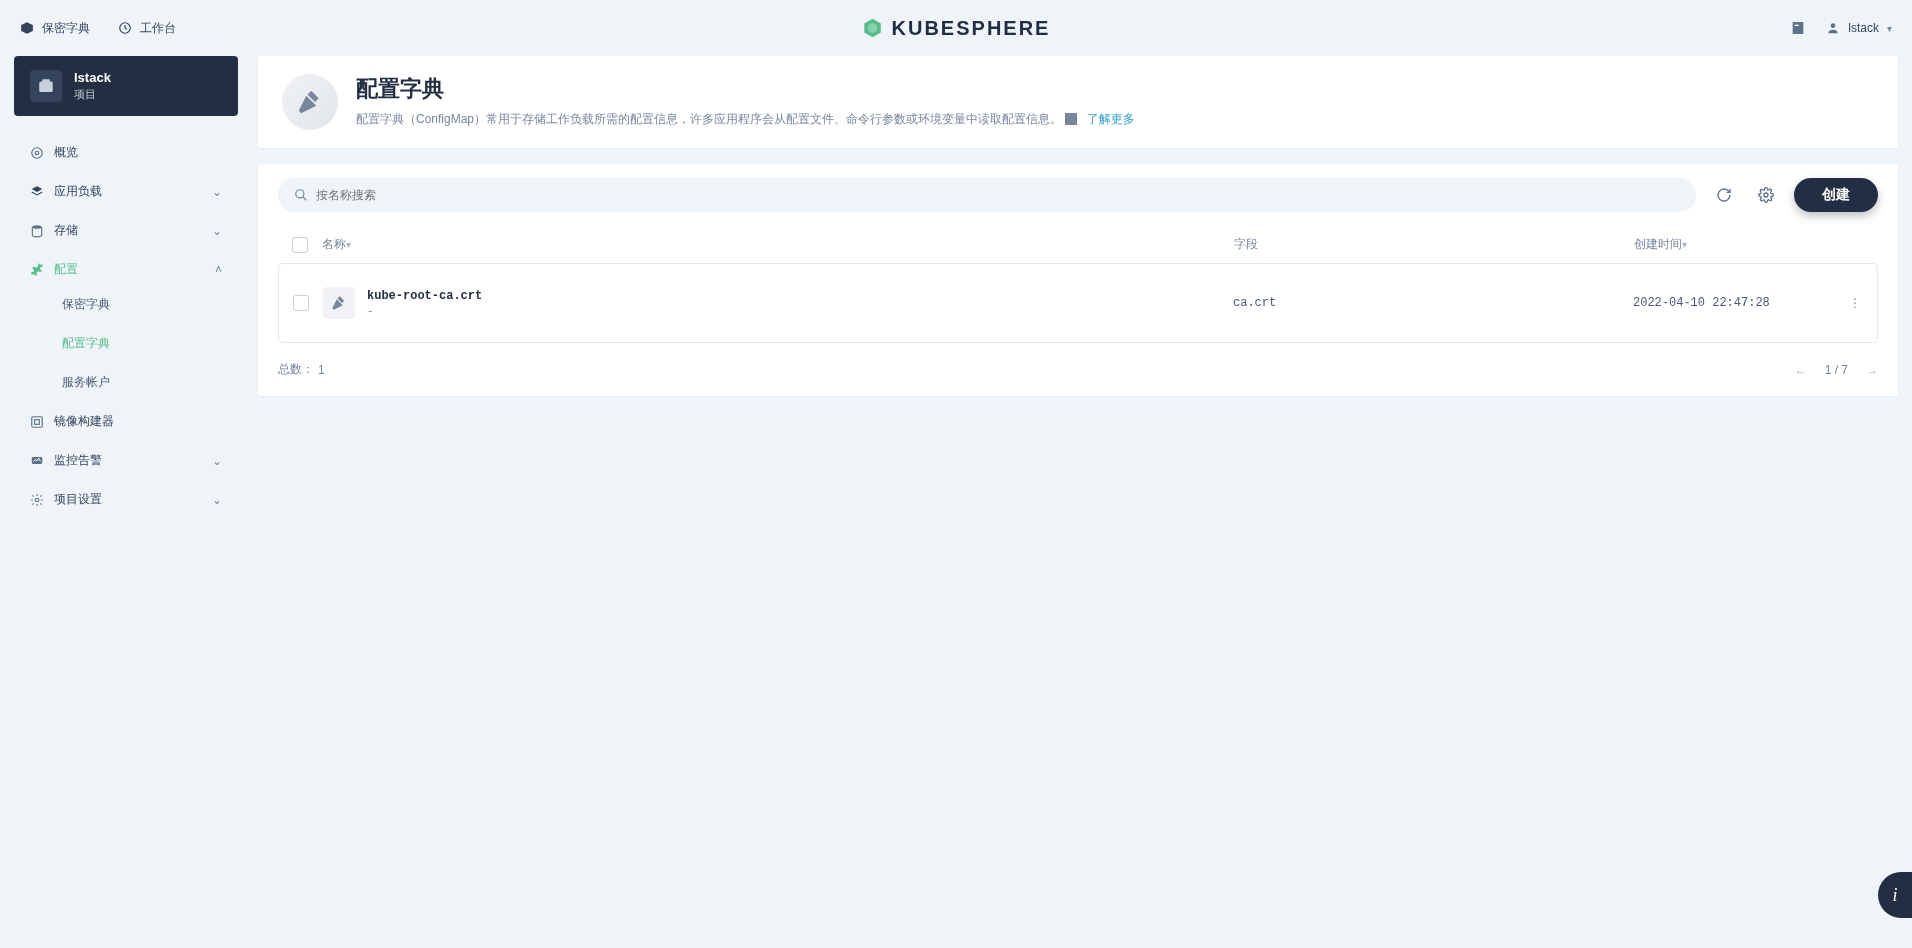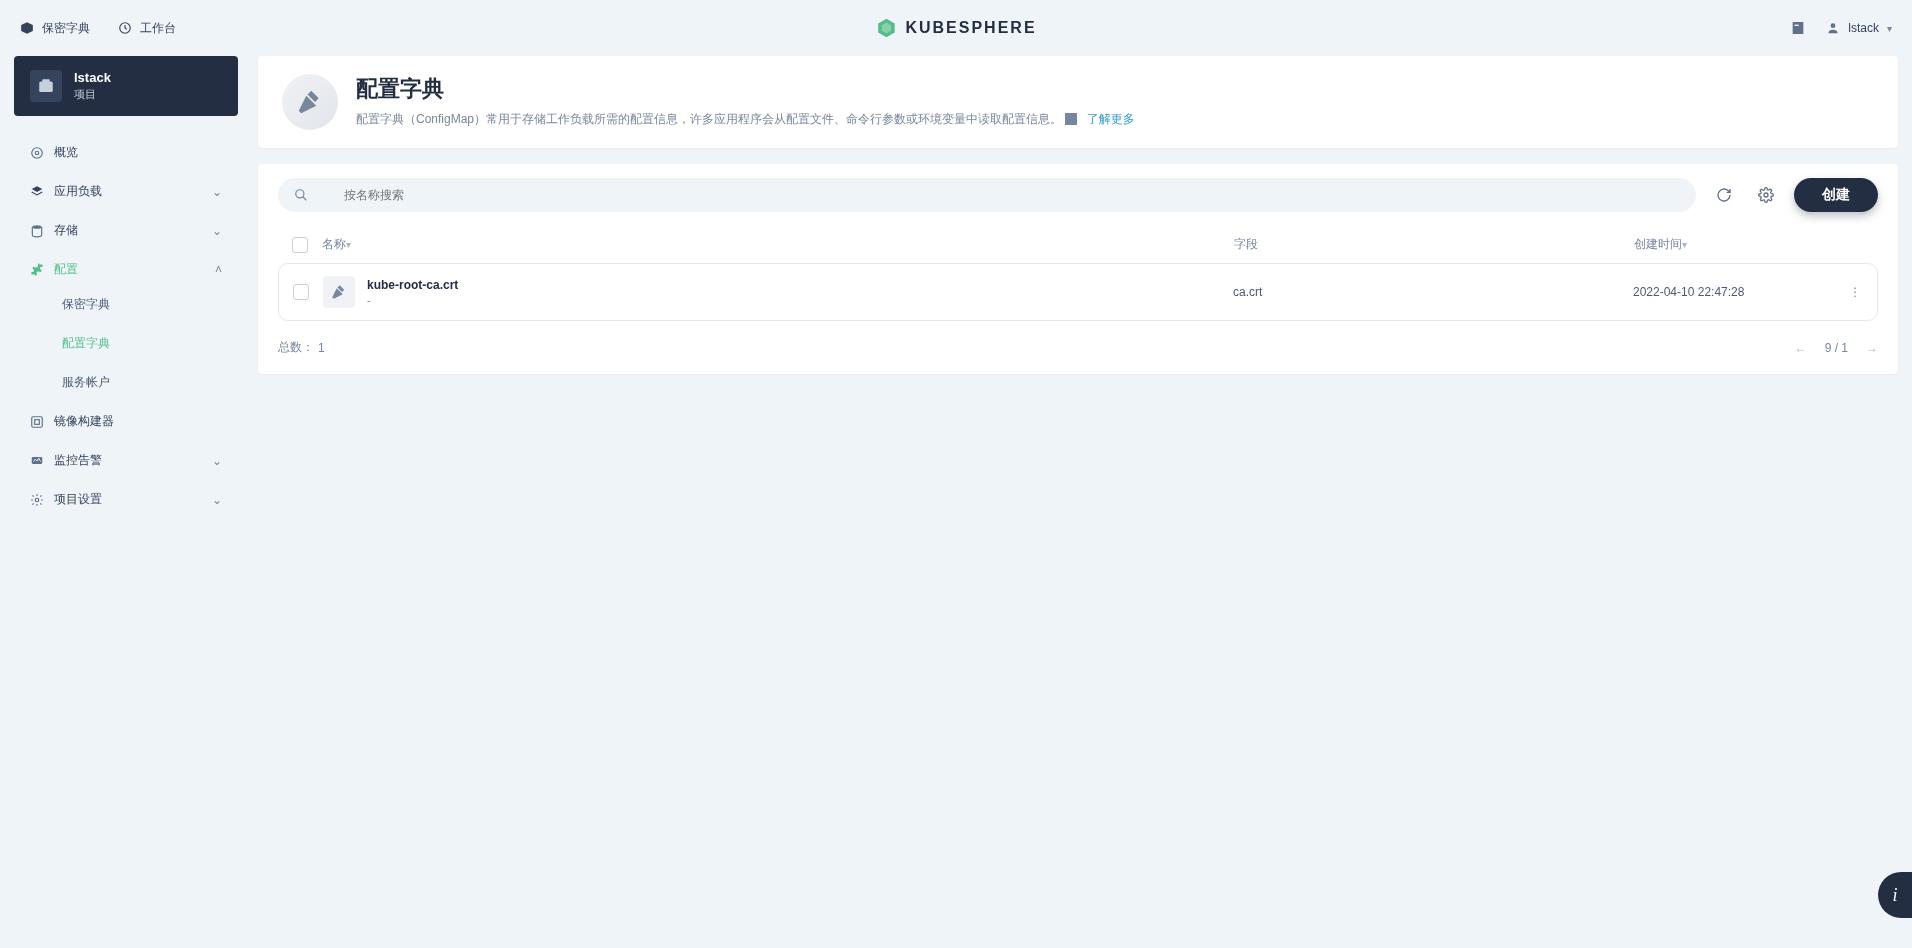--- a/index.html
+++ b/index.html
@@ -18,21 +18,21 @@
     display: flex;
     align-items: center;
     padding: 0 20px;
     position: relative;
   }
   .header-left { display: flex; align-items: center; gap: 28px; }
   .header-item { display: flex; align-items: center; gap: 8px; color: #36435c; font-size: 12px; cursor: pointer; }
   .header-logo {
     position: absolute; left: 50%; transform: translateX(-50%);
     display: flex; align-items: center; gap: 8px;
-    font-weight: 700; font-size: 16px; letter-spacing: 2px;
+    font-weight: 700; font-size: 20px; letter-spacing: 2px;
     color: #242e42;
     text-align: right;
   }
   .header-right { margin-left: auto; display: flex; align-items: center; gap: 20px; }
 
   
   .body {
     display: flex;
     height: calc(100% - 56px);
     padding: 0 14px 14px 14px;
@@ -102,21 +102,20 @@
   .page-desc a {color:#329dce; text-decoration:none; margin-left:4px; font-weight:500;}
   .desc-icon { display:inline-block; width:12px; height:12px; background:#79879c; vertical-align:-2px; margin-right:2px;}
 
   
   .list-card { padding: 14px 20px 18px; }
   .toolbar { display:flex; align-items:center; gap:14px; }
   .search {
     flex:1; background:#eff4f9; border-radius:18px;
     display:flex; align-items:center; padding:6px 16px; height:34px;
     color:#79879c;
-    gap:28px;
   }
   .search input {
     border:none; background:transparent; outline:none; flex:1;
     font-size:12px; color:#242e42; margin-left:8px;
   }
   .tool-icon {
     width:28px; height:28px; display:flex; align-items:center; justify-content:center;
     color:#5f708a; cursor:pointer; border-radius:4px;
   }
   .btn-primary {
@@ -129,22 +128,22 @@
   .thead, .trow {
     display:grid;
     grid-template-columns: 44px 1fr 400px 200px 44px;
     align-items:center;
   }
   .thead { margin-top:14px; padding:10px 0; color:#79879c; font-size:12px;}
   .th { display:flex; align-items:center; }
   .sort-caret { font-size:10px; color:#abb4c4;}
 
   .trow {
-    border:1px solid #e3e9ef; border-radius:10px; padding:12px 0;
-    font-size:12px; color:#4a5974;
+    border:1px solid #e3e9ef; border-radius:4px; padding:23px 0;
+    font-size:12px; color:#4a5974;font-family:Liberation Mono, monospace;
   }
   .checkbox {
     width:16px; height:16px; border:1px solid #c6d1dc; border-radius:3px; margin:0 auto;
     cursor:pointer; background:#fff;
   }
   .cell-name { display:flex; align-items:center; gap:12px;}
   .row-icon {
     width:32px; height:32px; border-radius:4px;
     background:#f0f2f5;
     display:flex; align-items:center; justify-content:center;
@@ -405,21 +404,21 @@
         <div>ca.crt</div>
         <div>2022-04-10 22:47:28</div>
         <div class="more-btn">⋮</div>
       </div>
 
       <div class="footer">
         <span>总数：</span>
         <span style="margin-left:4px;">1</span>
         <div class="pager">
           <span class="pager-btn">←</span>
-          <span>9 / 1</span>
+          <span>1 / 7</span>
           <span class="pager-btn">→</span>
         </div>
       </div>
     </section>
 
   </main>
 </div>
 
 <div class="float-help">
   <span>i</span>

